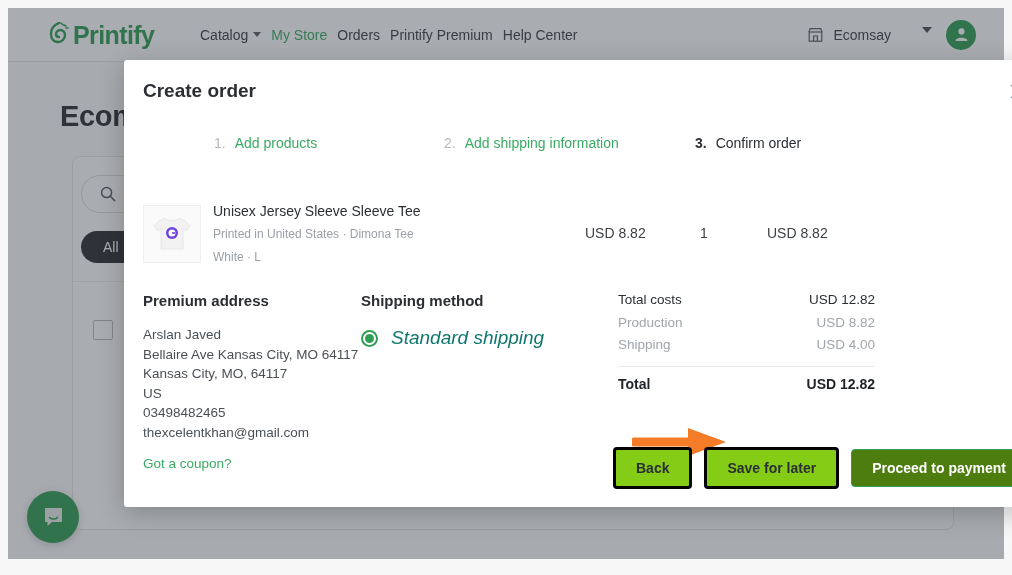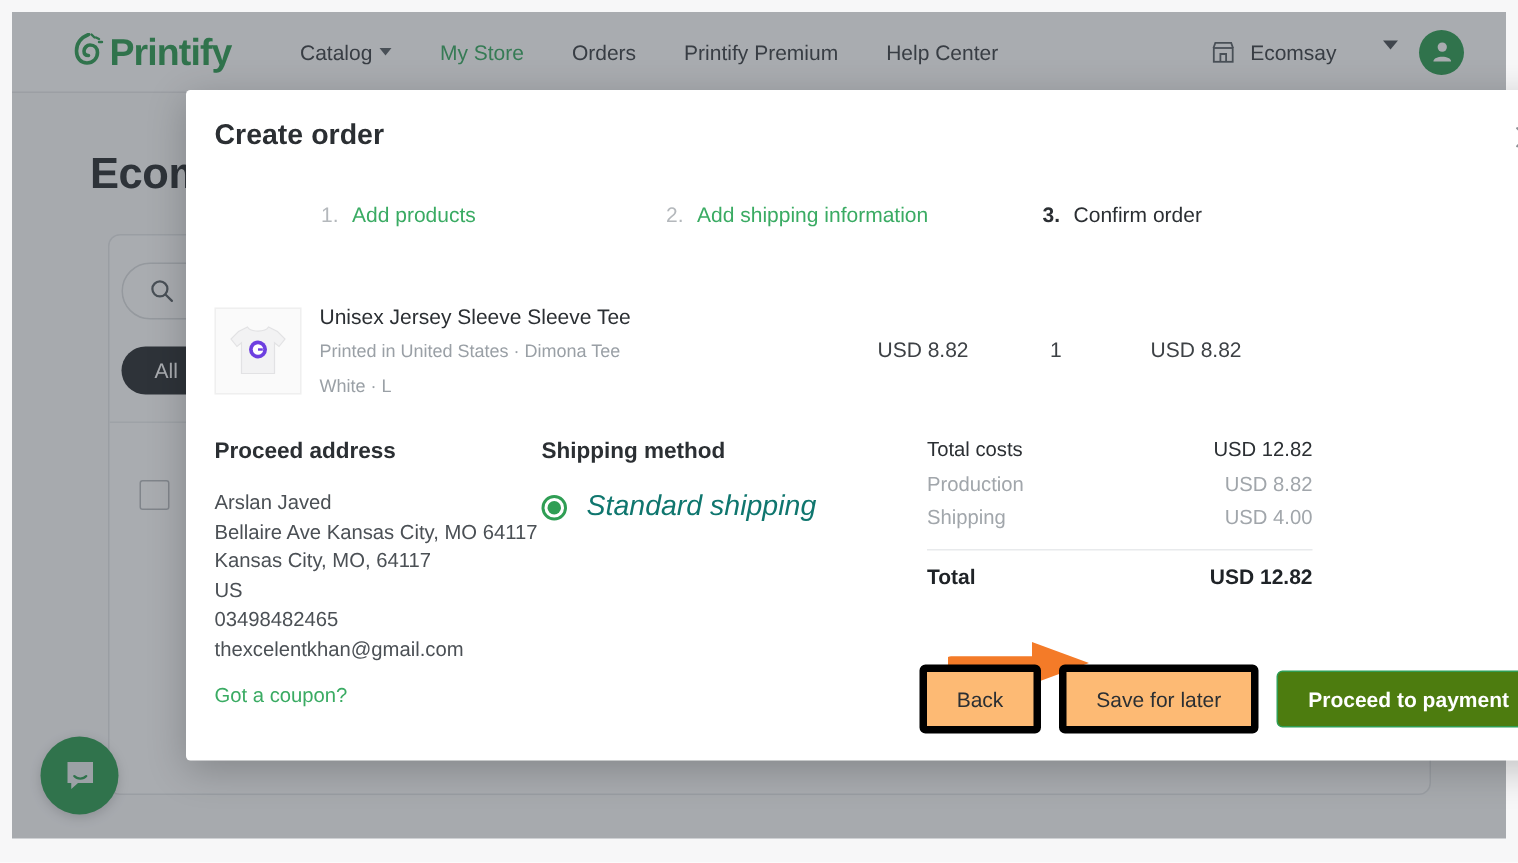--- a/index.html
+++ b/index.html
@@ -53,21 +53,21 @@
     font-weight: bold;
     color: #2f9e54;
     letter-spacing: -0.6px;
     margin-left: 3px;
   }
   .nav-links {
     position: absolute;
     left: 192px; top: 0;
     height: 53px;
     display: flex;
-    gap: 32px;
+    gap: 10px;
   }
   .nav-link {
     font-size: 14px;
     color: #3d4145;
     white-space: nowrap;
     display: flex;
     align-items: center;
     gap: 5px;
     cursor: pointer;
   }
@@ -437,23 +437,24 @@
   }
   .btn {
     font-size: 14px;
     padding: 10px 20px;
     border-radius: 4px;
     cursor: pointer;
     white-space: nowrap;
     font-family: "Liberation Sans", sans-serif;
   }
   .btn-ghost {
-    background: #fdba74;
-    border: 5px solid #000000;
+    background: #84cc16;
+    border: 3px solid #000000;
     color: #2b2f33;
+    font-weight: bold;
   }
   .btn-primary {
     background: #4d7c0f;
     border: 1px solid #2f9e54;
     color: #ffffff;
     font-weight: bold;
   }
 </style>
 </head>
 <body>
@@ -575,21 +576,21 @@
     </span>
     <span class="p-name">Unisex Jersey Sleeve Sleeve Tee</span>
     <span class="p-meta1">Printed in United States · Dimona Tee</span>
     <span class="p-meta2">White · L</span>
     <span class="p-price">USD 8.82</span>
     <span class="p-qty">1</span>
     <span class="p-total">USD 8.82</span>
   </div>
 
   <div class="addr-col">
-    <div class="col-head">Proceed address</div>
+    <div class="col-head">Premium address</div>
     <div class="addr-lines">
       <div>Arslan Javed</div>
       <div>Bellaire Ave Kansas City, MO 64117</div>
       <div>Kansas City, MO, 64117</div>
       <div>US</div>
       <div>03498482465</div>
       <div>thexcelentkhan@gmail.com</div>
     </div>
   </div>
   <div class="coupon">Got a coupon?</div>

